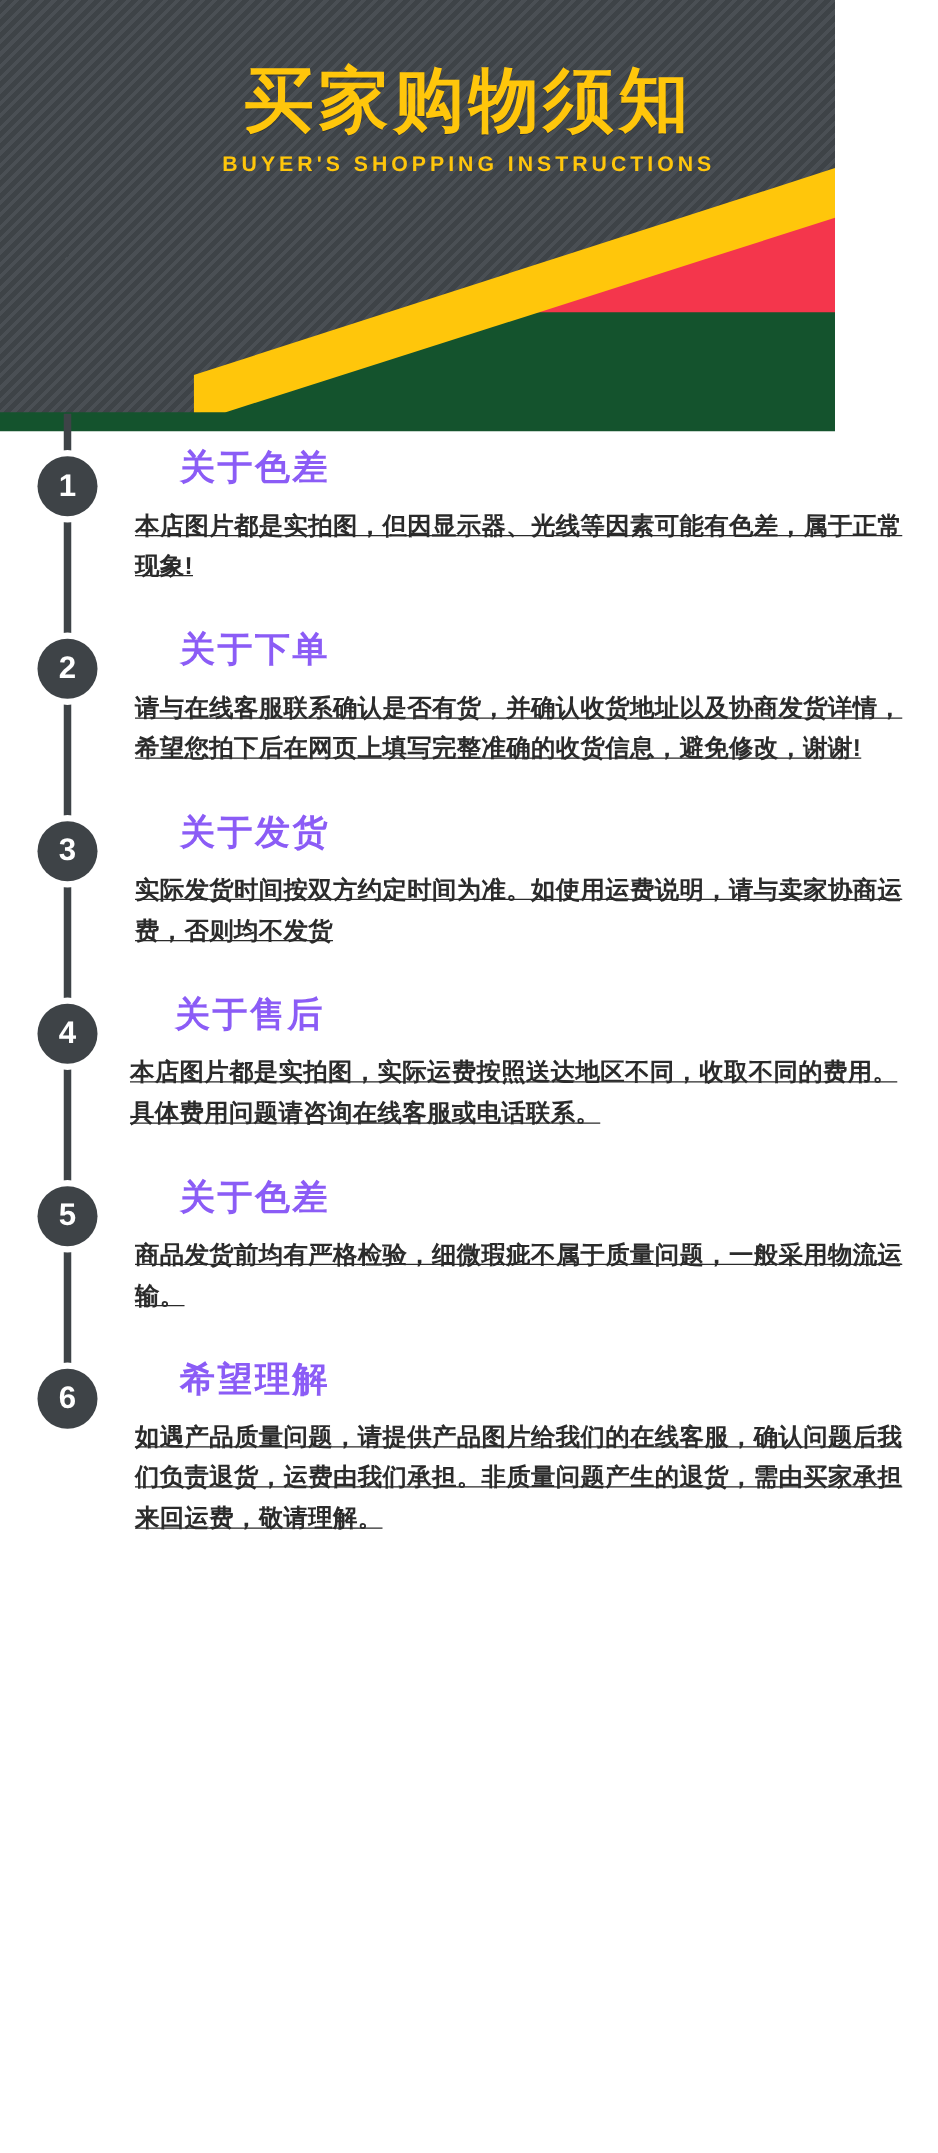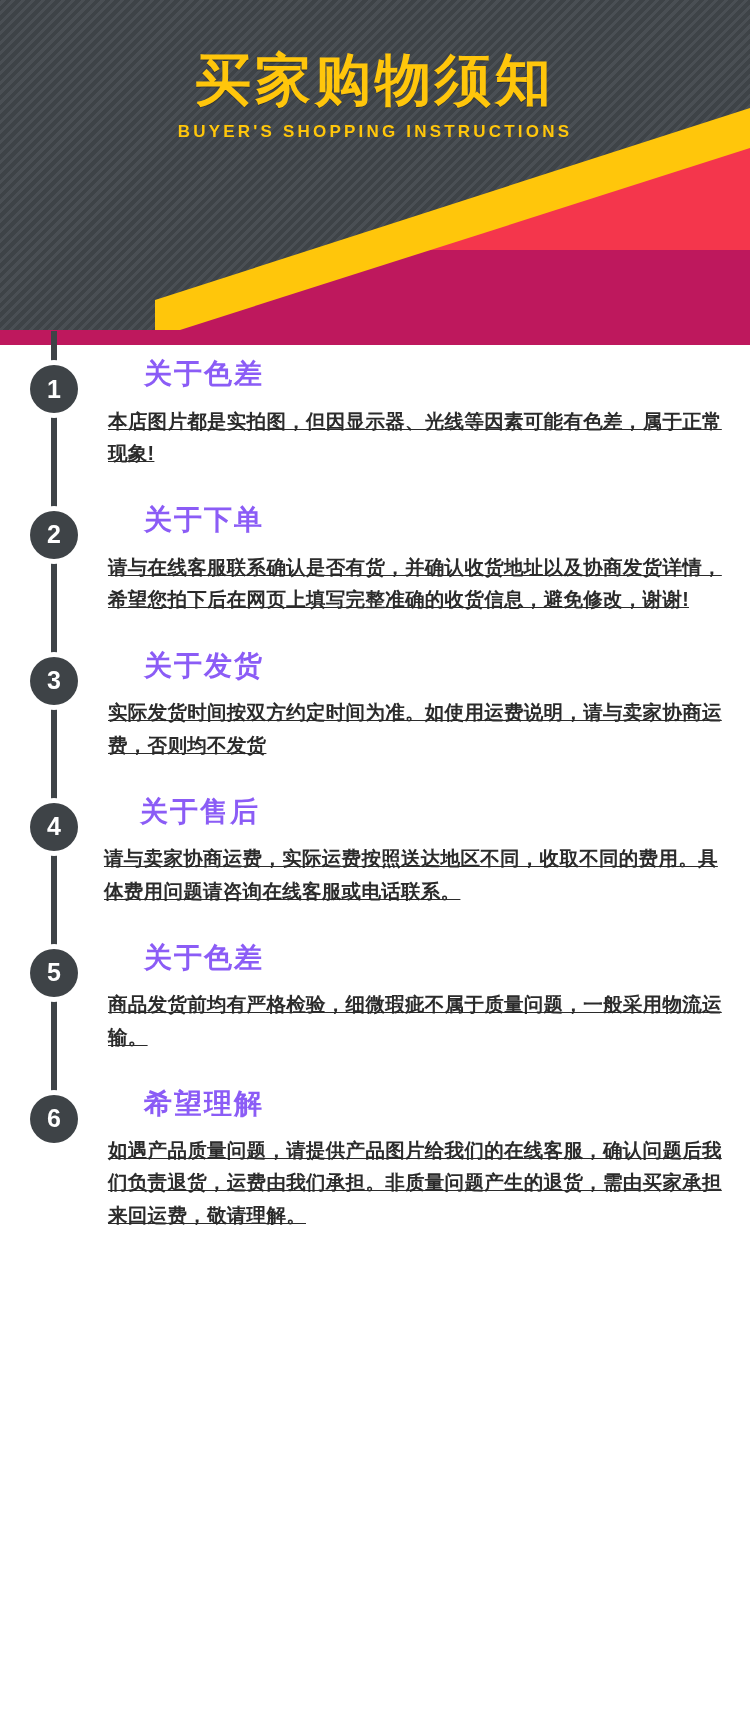--- a/index.html
+++ b/index.html
@@ -11,24 +11,24 @@
     width: 750px;
     height: 1722px;
     position: relative;
     font-family: "Liberation Sans", "DejaVu Sans", sans-serif;
     overflow: hidden;
   }
 
   
   .header {
     position: relative;
-    width: 750px;
+    width: 668px;
     height: 345px;
     overflow: hidden;
-    background: #be185d;
+    background: #14532d;
   }
   .header-dark {
     position: absolute;
     left: 0; top: 0;
     width: 750px;
     height: 345px;
     background:
       repeating-linear-gradient(
         -45deg,
         #4a4f54 0px,
@@ -179,21 +179,21 @@
     <div class="body">
       <div class="item-title">关于发货</div>
       <div class="item-text">实际发货时间按双方约定时间为准。如使用运费说明，请与卖家协商运费，否则均不发货</div>
     </div>
   </div>
 
   <div class="item">
     <div class="num">4</div>
     <div class="body">
       <div class="item-title">关于售后</div>
-      <div class="item-text">请与卖家协商运费，实际运费按照送达地区不同，收取不同的费用。具体费用问题请咨询在线客服或电话联系。</div>
+      <div class="item-text">本店图片都是实拍图，实际运费按照送达地区不同，收取不同的费用。具体费用问题请咨询在线客服或电话联系。</div>
     </div>
   </div>
 
   <div class="item">
     <div class="num">5</div>
     <div class="body">
       <div class="item-title">关于色差</div>
       <div class="item-text">商品发货前均有严格检验，细微瑕疵不属于质量问题，一般采用物流运输。</div>
     </div>
   </div>

